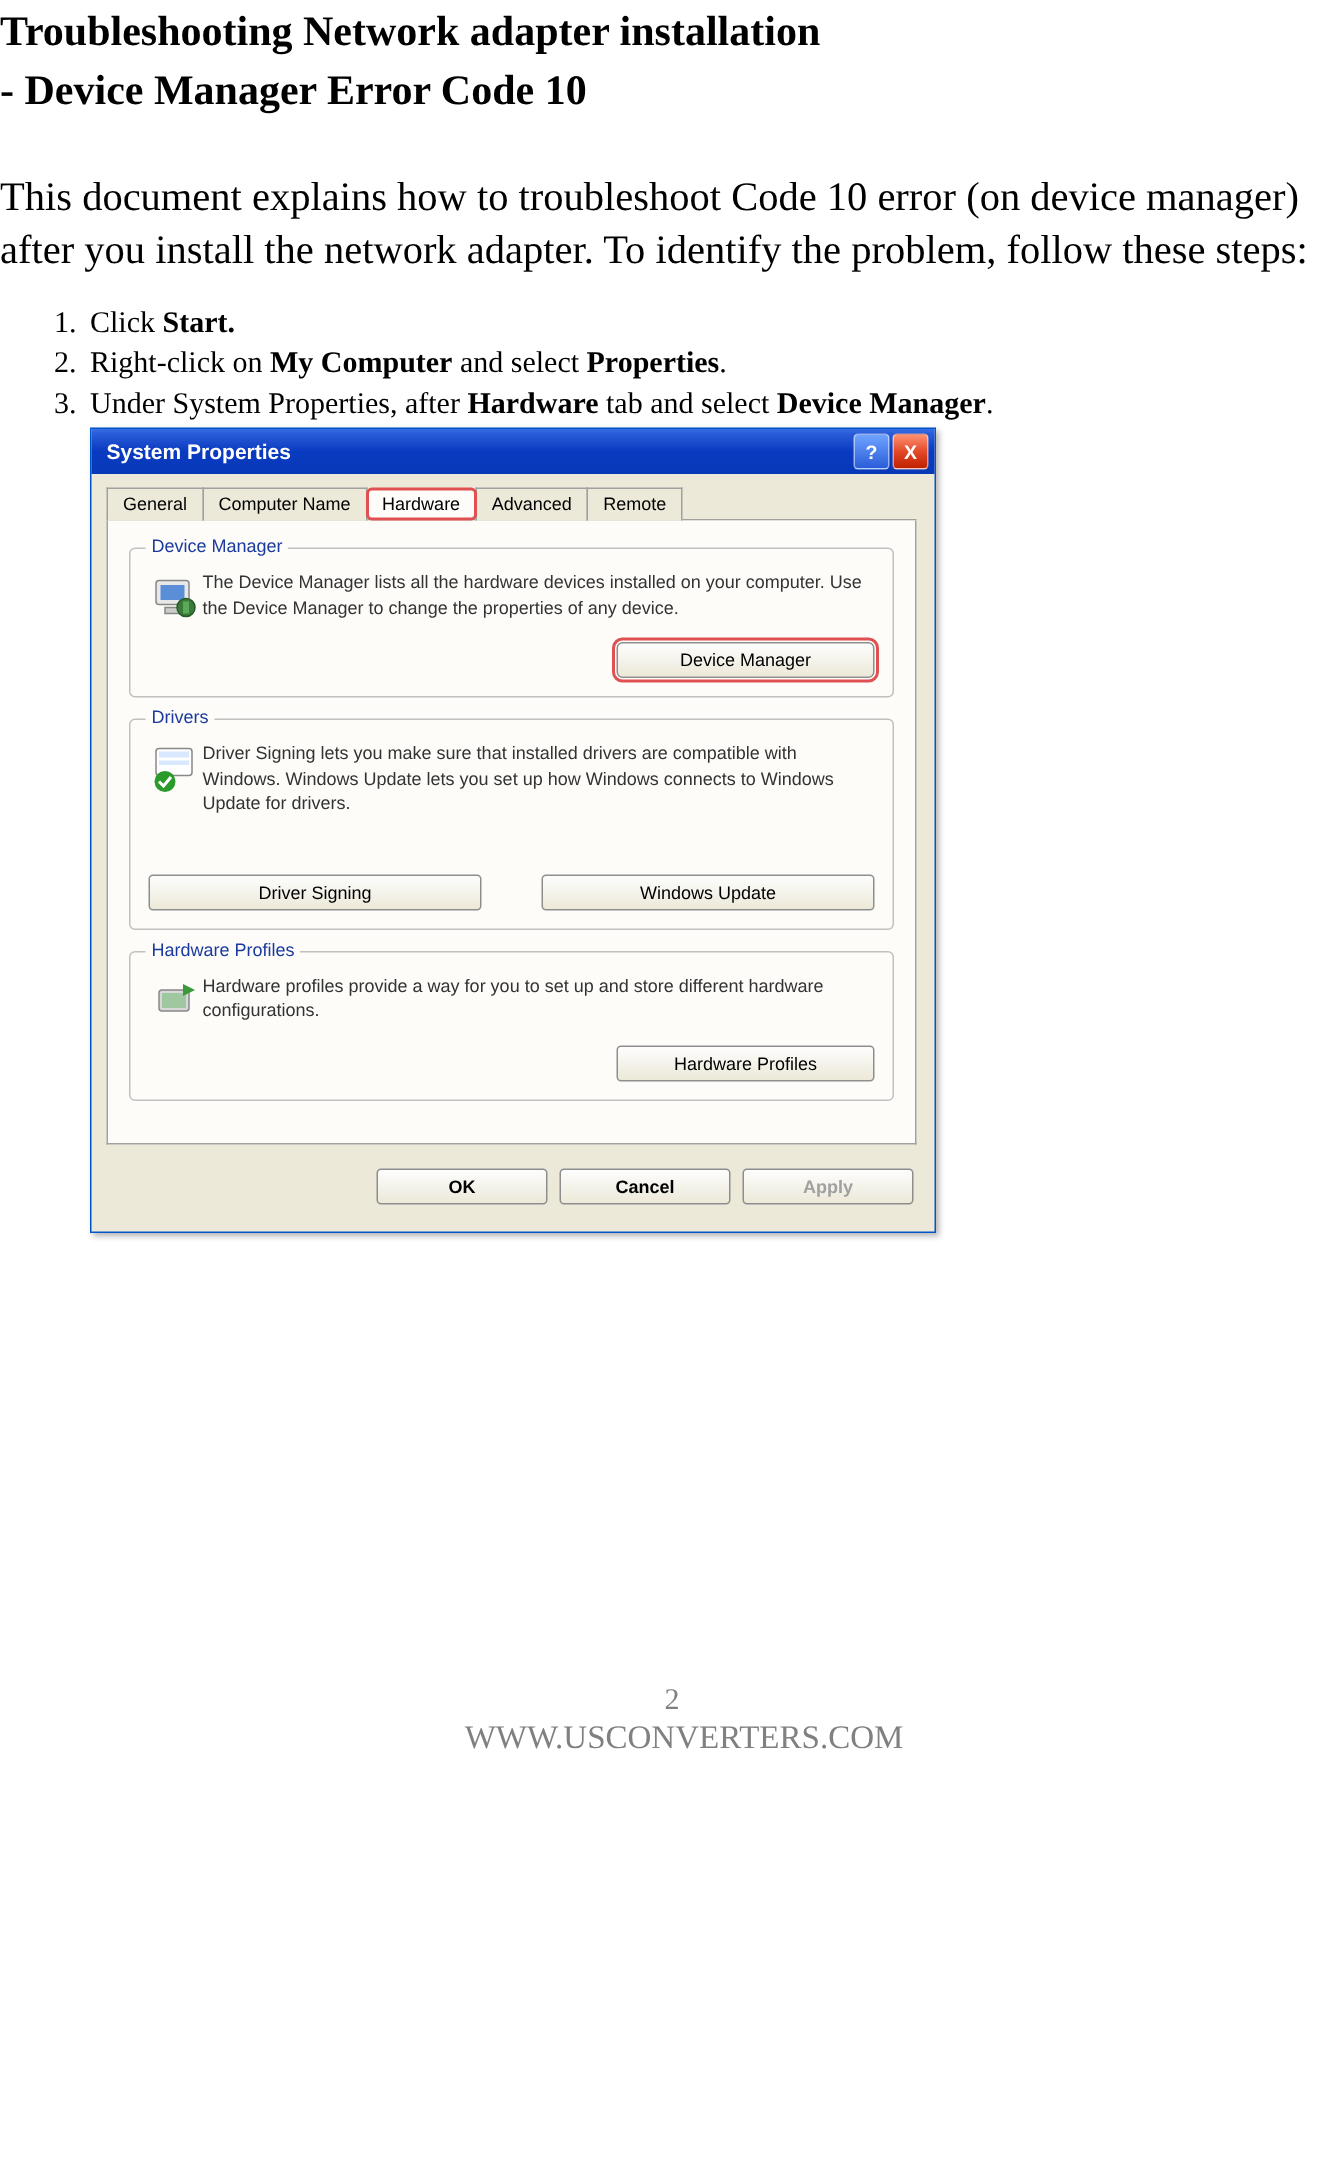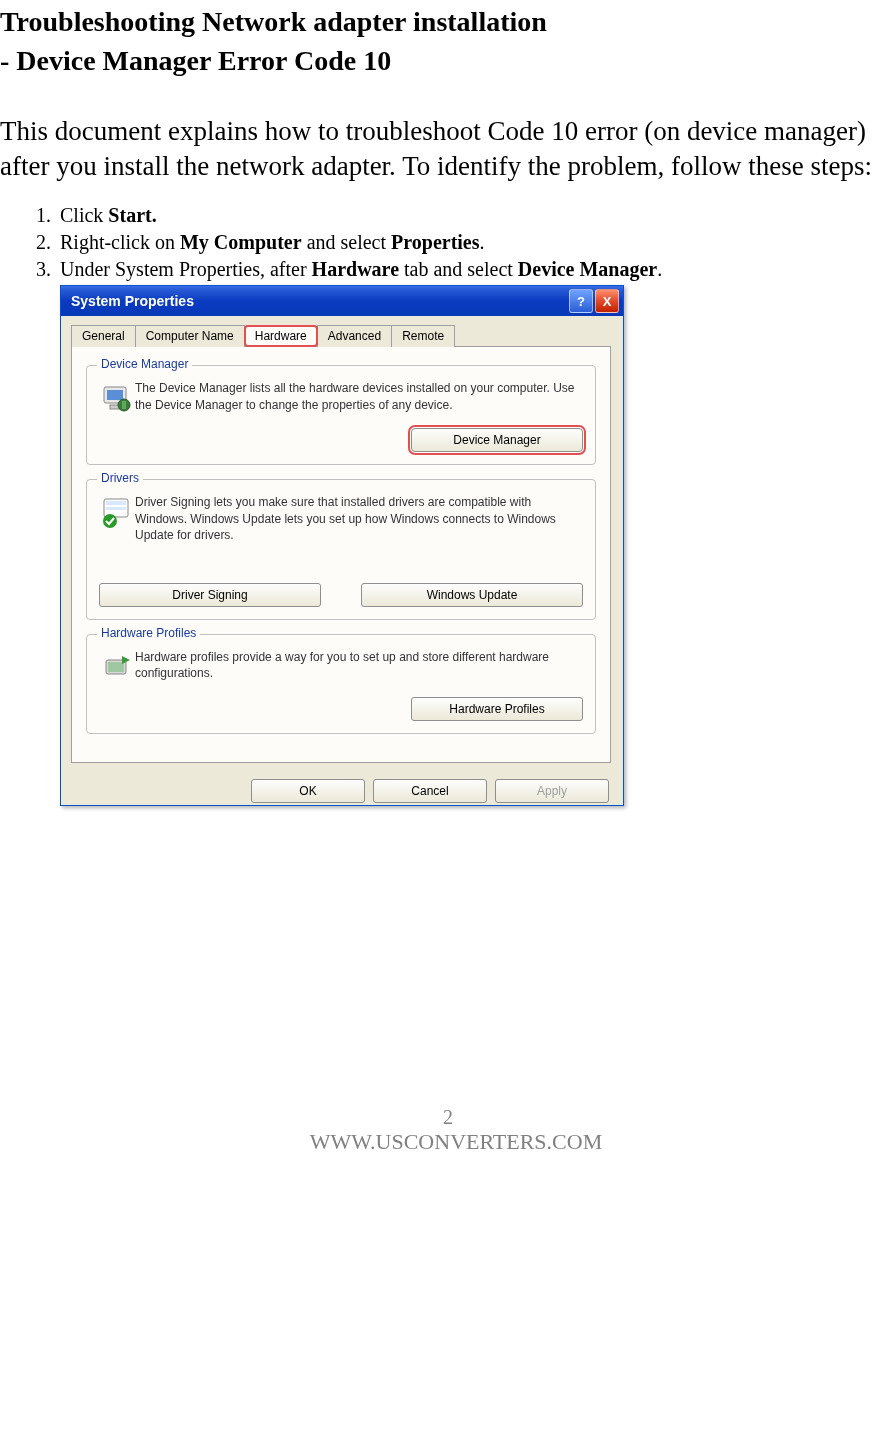--- a/index.html
+++ b/index.html
@@ -182,21 +182,22 @@
       min-width: 92px;
     }
     .win-btn.disabled {
       color: #a0a0a0;
       cursor: default;
     }
     .dialog-footer {
       display: flex;
       justify-content: flex-end;
       gap: 8px;
-      padding: 12px 14px 2px 0;
+      padding: 12px 14px 18px 0;
+      font-weight: bold;
     }
     
     .footer-area {
       text-align: center;
       font-size: 20px;
       color: #808080;
       margin-top: 300px;
       font-family: "Times New Roman", serif;
     }
     .footer-pagenum {

